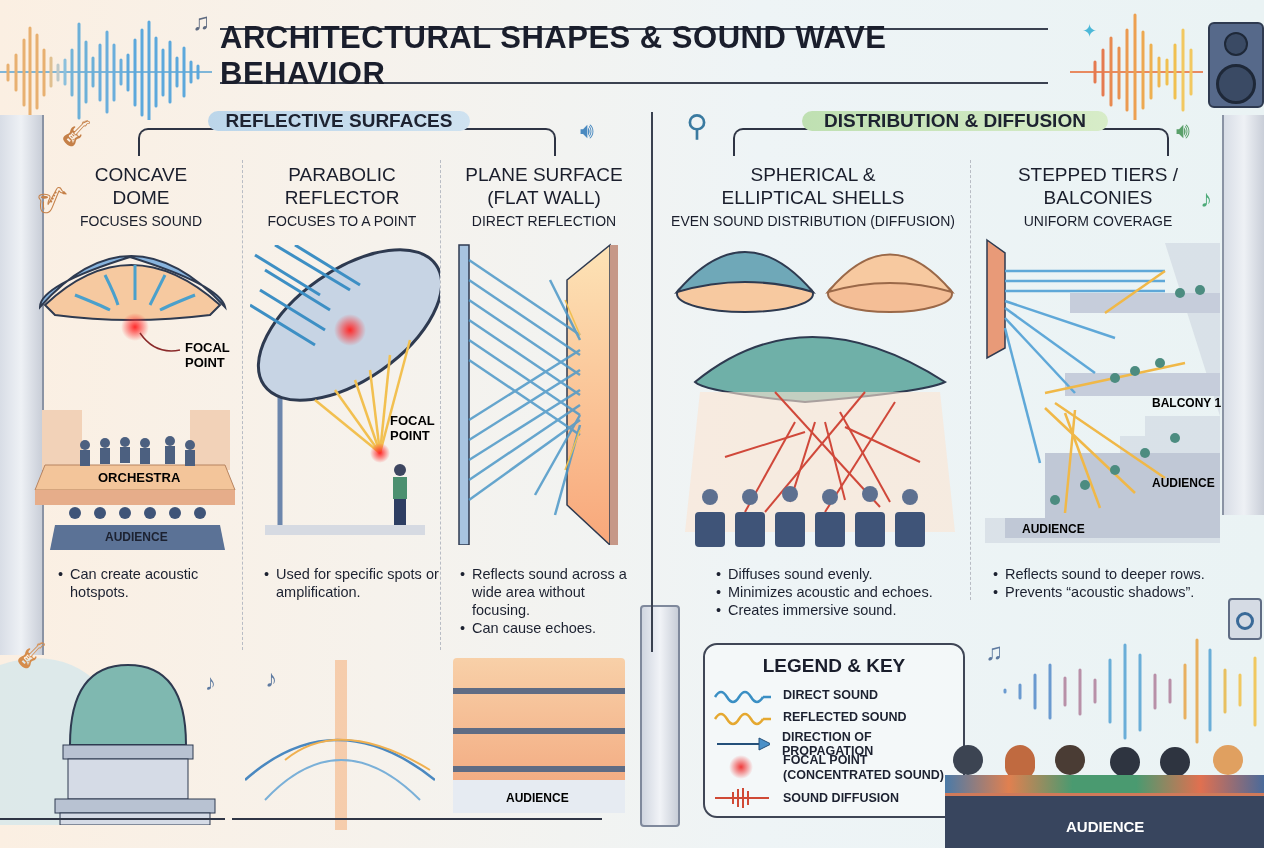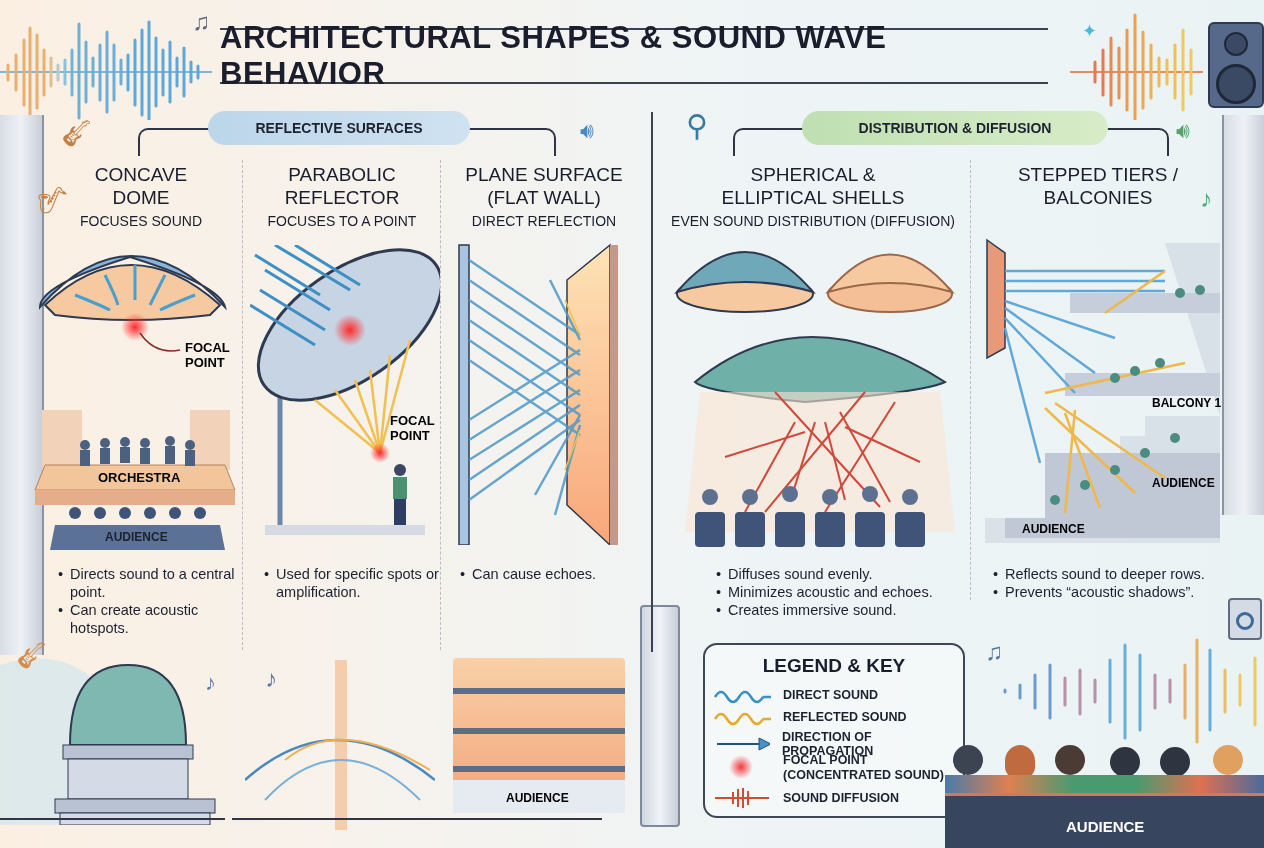--- a/index.html
+++ b/index.html
@@ -2,21 +2,21 @@
 <html><head>
 <meta charset="utf-8">
 <style>
 *{box-sizing:border-box;margin:0;padding:0}
 html,body{width:1264px;height:848px;overflow:hidden}
 body{font-family:"Liberation Sans",sans-serif;color:#1b2030;position:relative;
 background:linear-gradient(90deg,#fbefe2 0%,#f6f2ec 30%,#eef4f6 60%,#eaf3f4 100%);}
 .abs{position:absolute}
 .title{position:absolute;left:220px;top:28px;width:828px;height:56px;border-top:2px solid #3a4150;border-bottom:2px solid #3a4150;
 display:flex;align-items:center;justify-content:center;font-size:31px;font-weight:700;letter-spacing:0.5px;color:#1a1e2c}
-.pill{position:absolute;height:34px;border-radius:18px;display:flex;align-items:center;justify-content:center;font-size:14px;font-weight:700;color:#1d2230}
+.pill{position:absolute;height:20px;border-radius:18px;display:flex;align-items:center;justify-content:center;font-size:19px;font-weight:700;color:#1d2230}
 .pill.blue{left:208px;top:111px;width:262px;background:linear-gradient(90deg,#bcd6ea,#cfe2f0)}
 .pill.green{left:802px;top:111px;width:306px;background:linear-gradient(90deg,#bfe0b2,#d7ecc8)}
 .bracket{position:absolute;border:2px solid #2e3444;border-bottom:none;border-radius:10px 10px 0 0}
 .col-h{position:absolute;text-align:center;font-weight:400}
 .col-h .t{font-size:19px;line-height:23px;color:#1a1e2c}
 .col-h .s{font-size:14px;line-height:20px;margin-top:2px;color:#1a1e2c}
 .sep{position:absolute;border-left:1.5px dashed #b8bcc4;width:0}
 .vline{position:absolute;left:651px;top:112px;height:540px;border-left:2px solid #3a4150}
 .bullets{position:absolute;font-size:14.5px;line-height:18px;color:#1c2130}
 .bullets li{list-style:none;padding-left:12px;position:relative}
@@ -129,20 +129,21 @@
   <div class="s">DIRECT REFLECTION</div>
 </div>
 <div class="col-h" style="left:660px;top:163px;width:306px">
   <div class="t">SPHERICAL &amp;</div>
   <div class="t">ELLIPTICAL SHELLS</div>
   <div class="s">EVEN SOUND DISTRIBUTION (DIFFUSION)</div>
 </div>
 <div class="col-h" style="left:976px;top:163px;width:244px">
   <div class="t">STEPPED TIERS /</div>
   <div class="t">BALCONIES</div>
+  <div class="s">UNIFORM COVERAGE</div>
 </div>
 
 <svg class="abs" style="left:30px;top:245px" width="210" height="310">
   <defs>
     <linearGradient id="beamB" x1="0" y1="0" x2="0" y2="1">
         <stop offset="0" stop-color="#3d93c8"></stop>
         <stop offset="1" stop-color="#3d93c8" stop-opacity="0"></stop>
       </linearGradient>
     <radialGradient id="redDot">
         <stop offset="0" stop-color="#ff2a2a"></stop>
@@ -344,27 +345,27 @@
       <circle cx="130" cy="232" r="5"></circle>
       <circle cx="160" cy="215" r="5"></circle>
       <circle cx="190" cy="200" r="5"></circle>
   </g>
 </svg>
 <div class="lbl" style="left:1152px;top:396px;font-size:12px">BALCONY 1</div>
 <div class="lbl" style="left:1152px;top:476px;font-size:12px">AUDIENCE</div>
 <div class="lbl" style="left:1022px;top:522px;font-size:12px">AUDIENCE</div>
 
 <ul class="bullets" style="left:58px;top:565px;width:180px">
-  <li>Directs sound to a central point.</li>
   <li>Can create acoustic hotspots.</li>
 </ul>
 <ul class="bullets" style="left:264px;top:565px;width:176px">
   <li>Used for specific spots or amplification.</li>
 </ul>
 <ul class="bullets" style="left:460px;top:565px;width:176px">
+  <li>Reflects sound across a wide area without focusing.</li>
   <li>Can cause echoes.</li>
 </ul>
 <ul class="bullets" style="left:716px;top:565px;width:250px">
   <li>Diffuses sound evenly.</li>
   <li>Minimizes acoustic and echoes.</li>
   <li>Creates immersive sound.</li>
 </ul>
 <ul class="bullets" style="left:993px;top:565px;width:240px">
   <li>Reflects sound to deeper rows.</li>
   <li>Prevents “acoustic shadows”.</li>

